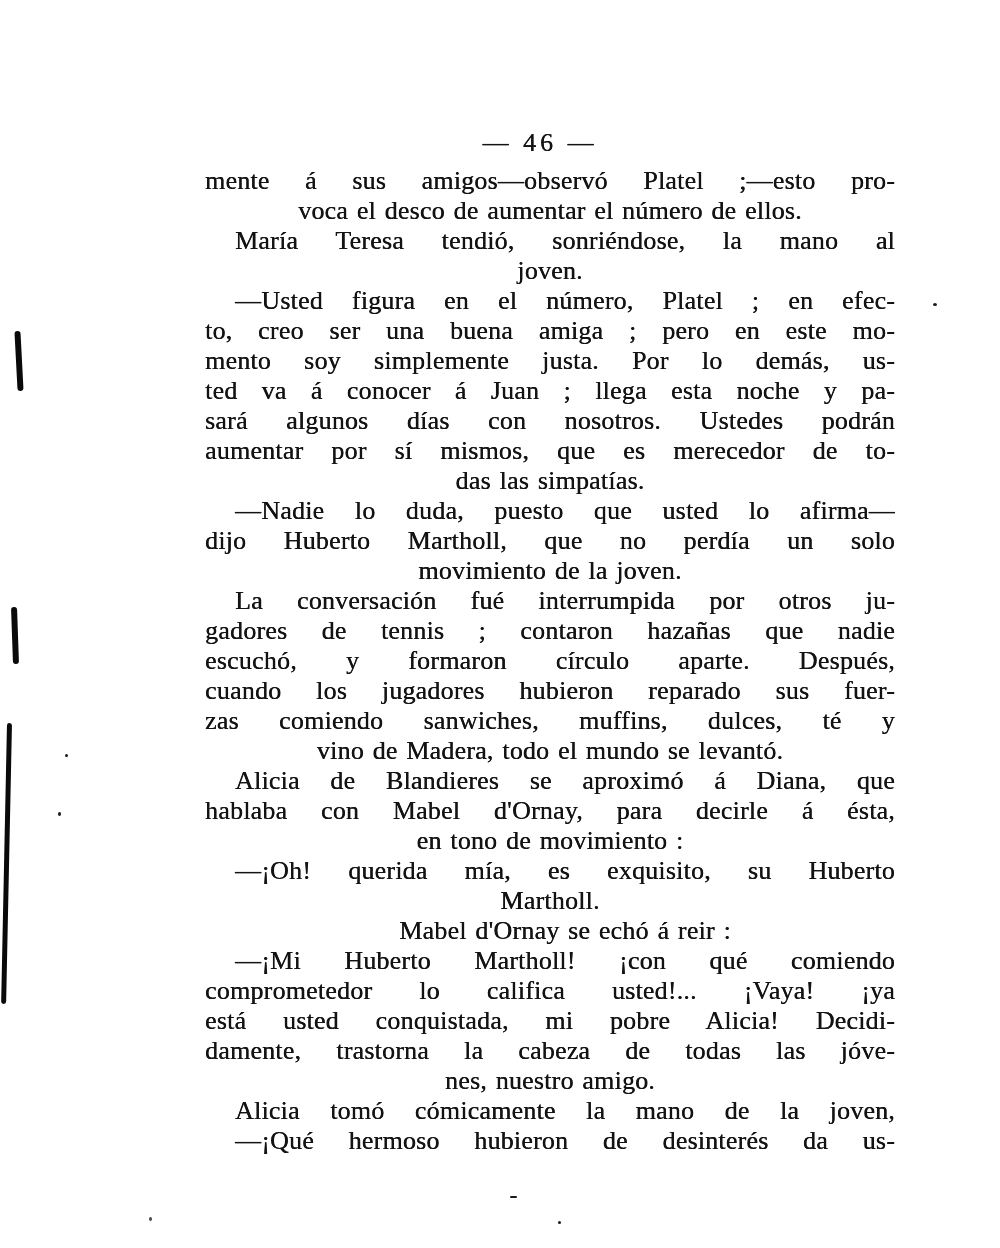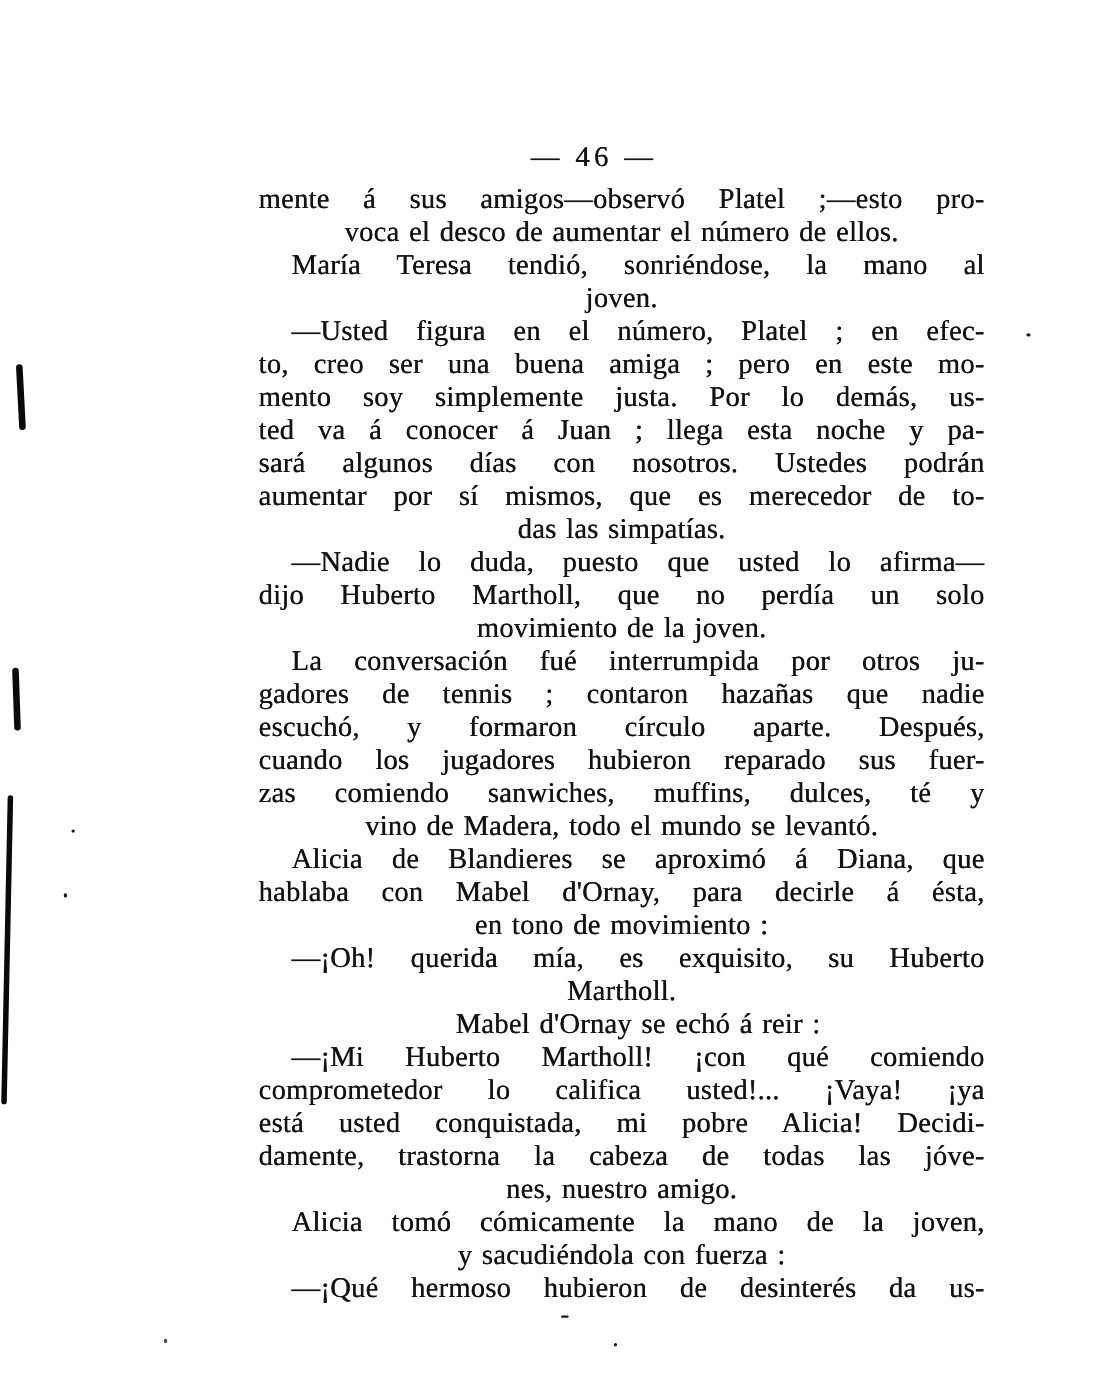--- a/index.html
+++ b/index.html
@@ -36,21 +36,20 @@
   }
   .line {
     height: 30px;
     overflow: hidden;
     font-size: 26px;
     line-height: 30px;
     letter-spacing: 0.2px;
     word-spacing: 2px;
     text-shadow: 0.3px 0.3px 0 #131313;
     white-space: normal;
-    margin-left: 30px;
   }
   .just { text-align: justify; }
   .just::after {
     content: "";
     display: inline-block;
     width: 100%;
     height: 0;
   }
   .end { text-align: center; }
   .ind { padding-left: 30px; }
@@ -110,21 +109,20 @@
     <div class="line end">en tono de movimiento :</div>
     <div class="line just ind">—¡Oh! querida mía, es exquisito, su Huberto</div>
     <div class="line end">Martholl.</div>
     <div class="line end ind">Mabel d'Ornay se echó á reir :</div>
     <div class="line just ind">—¡Mi Huberto Martholl! ¡con qué comiendo</div>
     <div class="line just">comprometedor lo califica usted!... ¡Vaya! ¡ya</div>
     <div class="line just">está usted conquistada, mi pobre Alicia! Decidi-</div>
     <div class="line just">damente, trastorna la cabeza de todas las jóve-</div>
     <div class="line end">nes, nuestro amigo.</div>
     <div class="line just ind">Alicia tomó cómicamente la mano de la joven,</div>
-    <div class="line end">y sacudiéndola con fuerza :</div>
     <div class="line just ind">—¡Qué hermoso hubieron de desinterés da us-</div>
   </div>
 
   <div class="scan-mark mark-a"></div>
   <div class="scan-mark mark-b"></div>
   <div class="scan-mark mark-c"></div>
 
   <div class="ink-speck sp1"></div>
   <div class="ink-speck sp2"></div>
   <div class="ink-speck sp3"></div>

